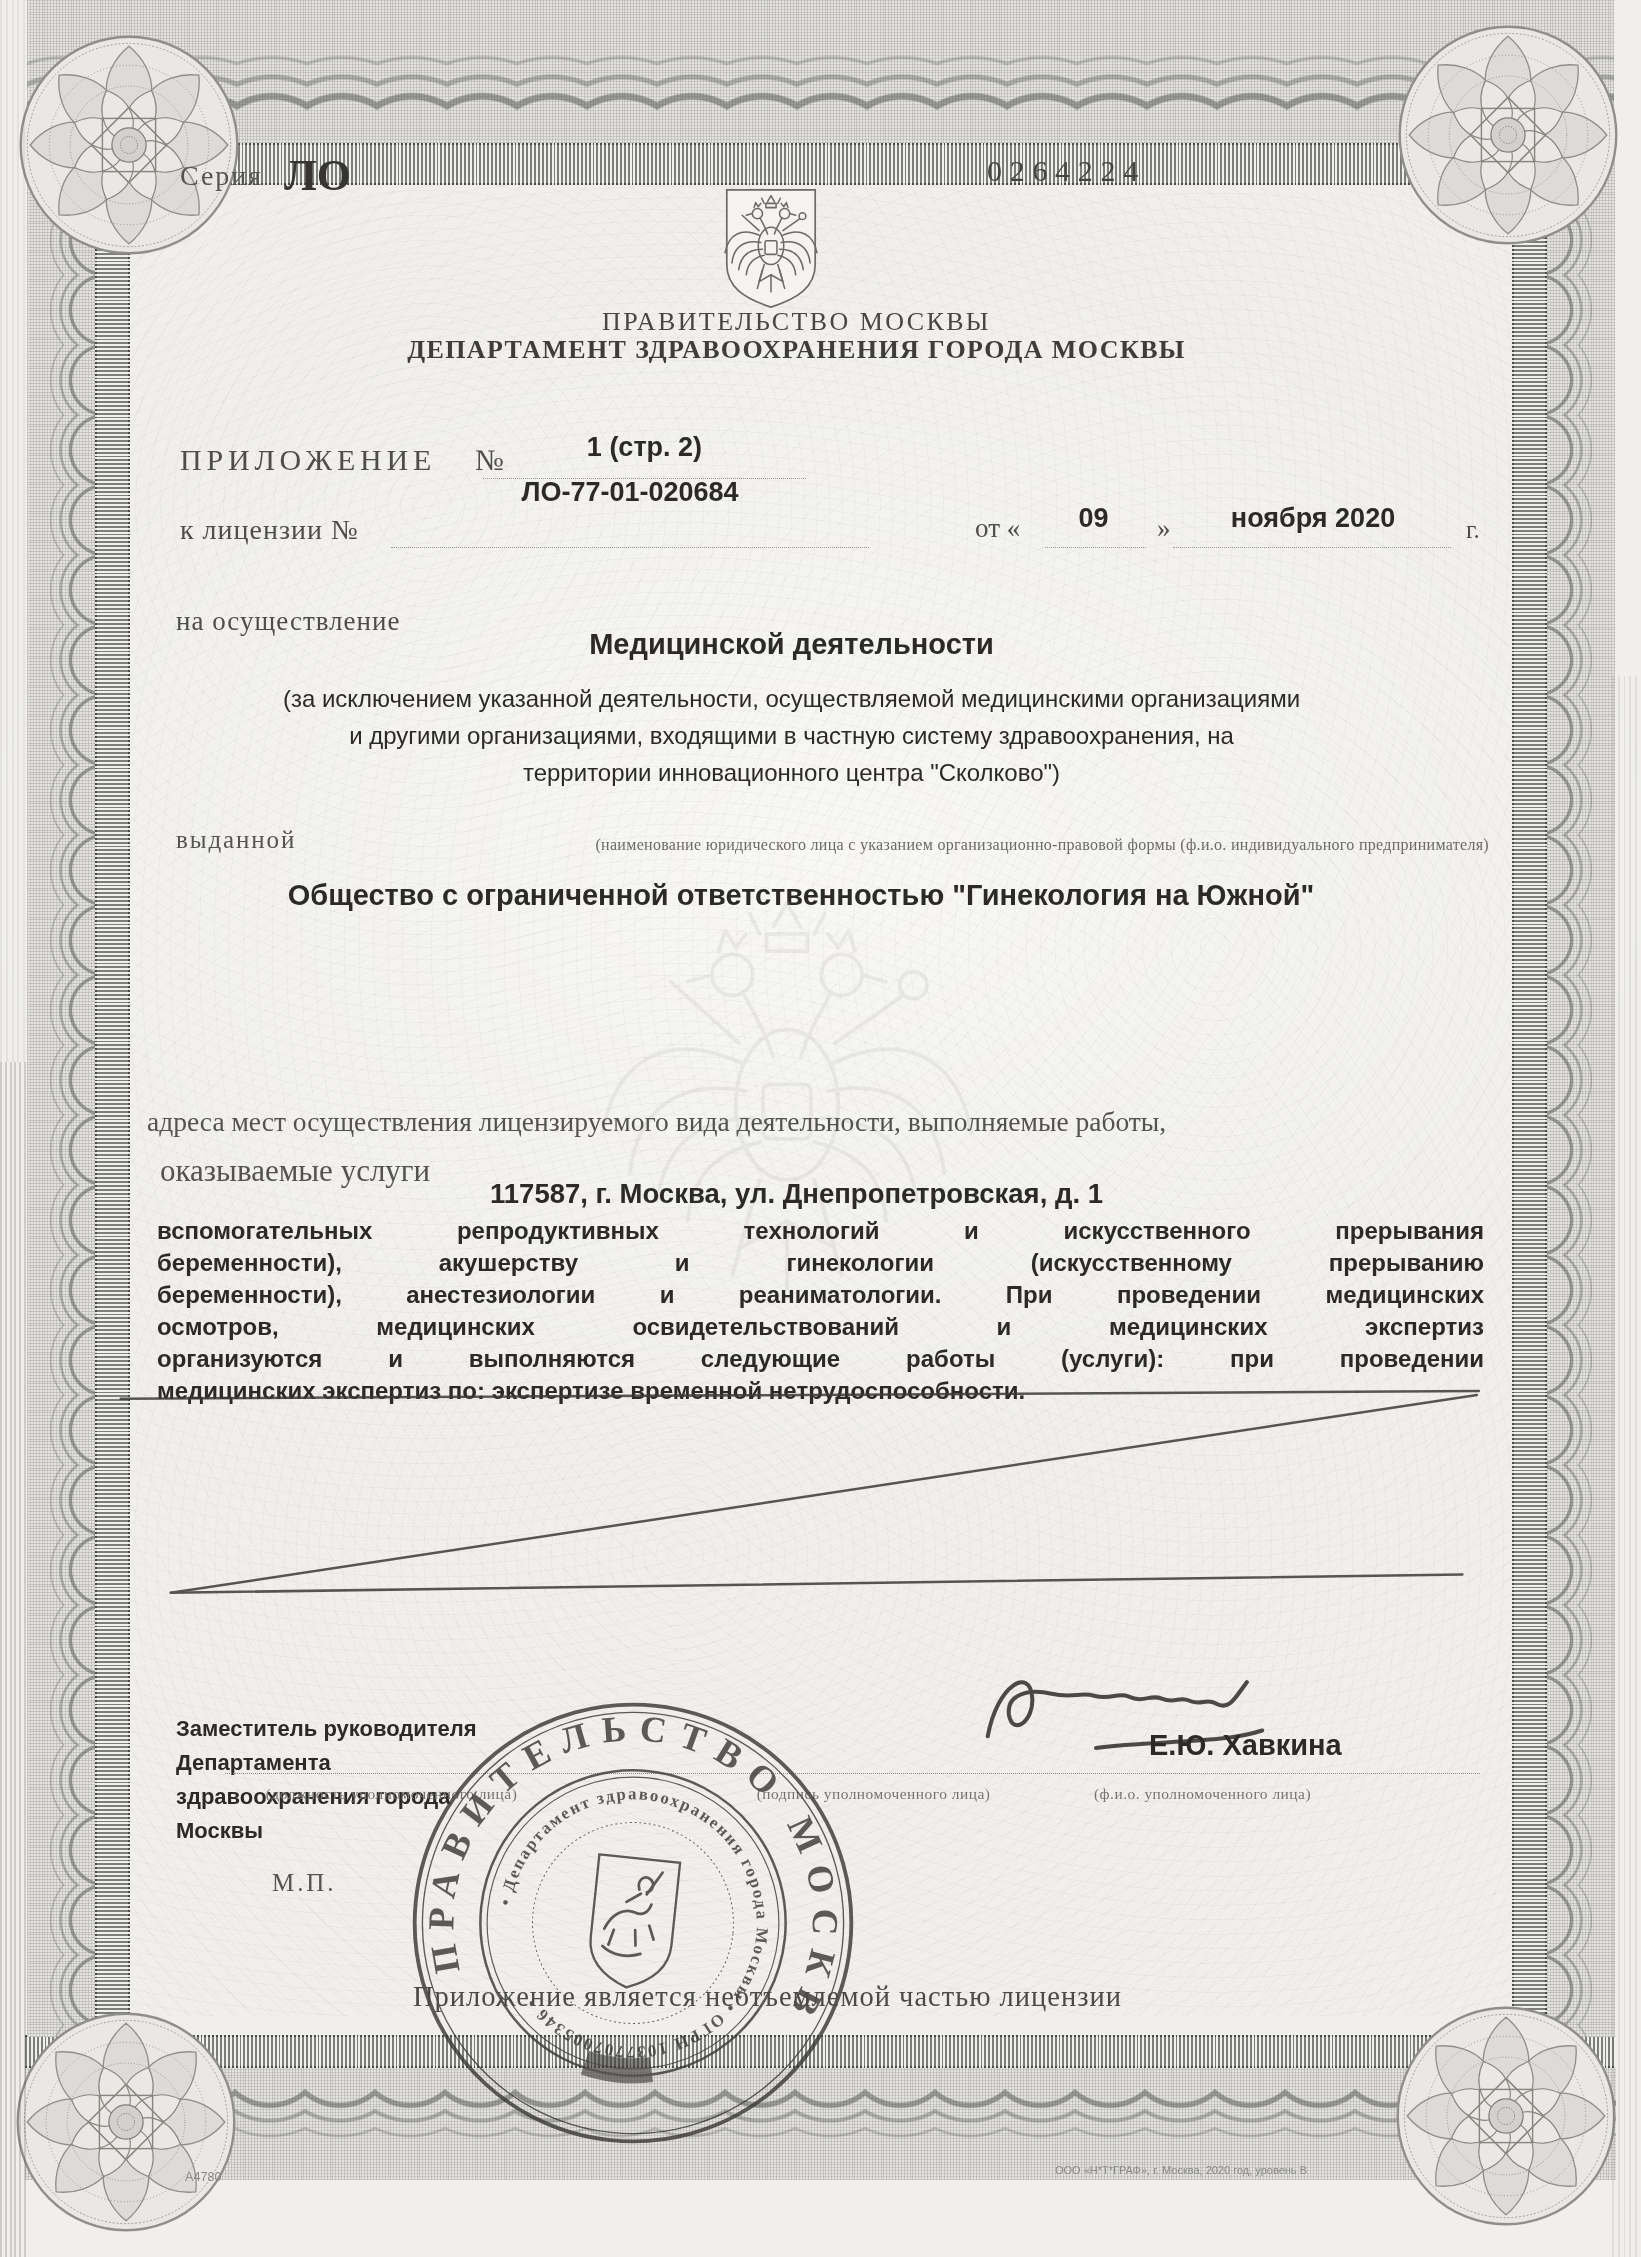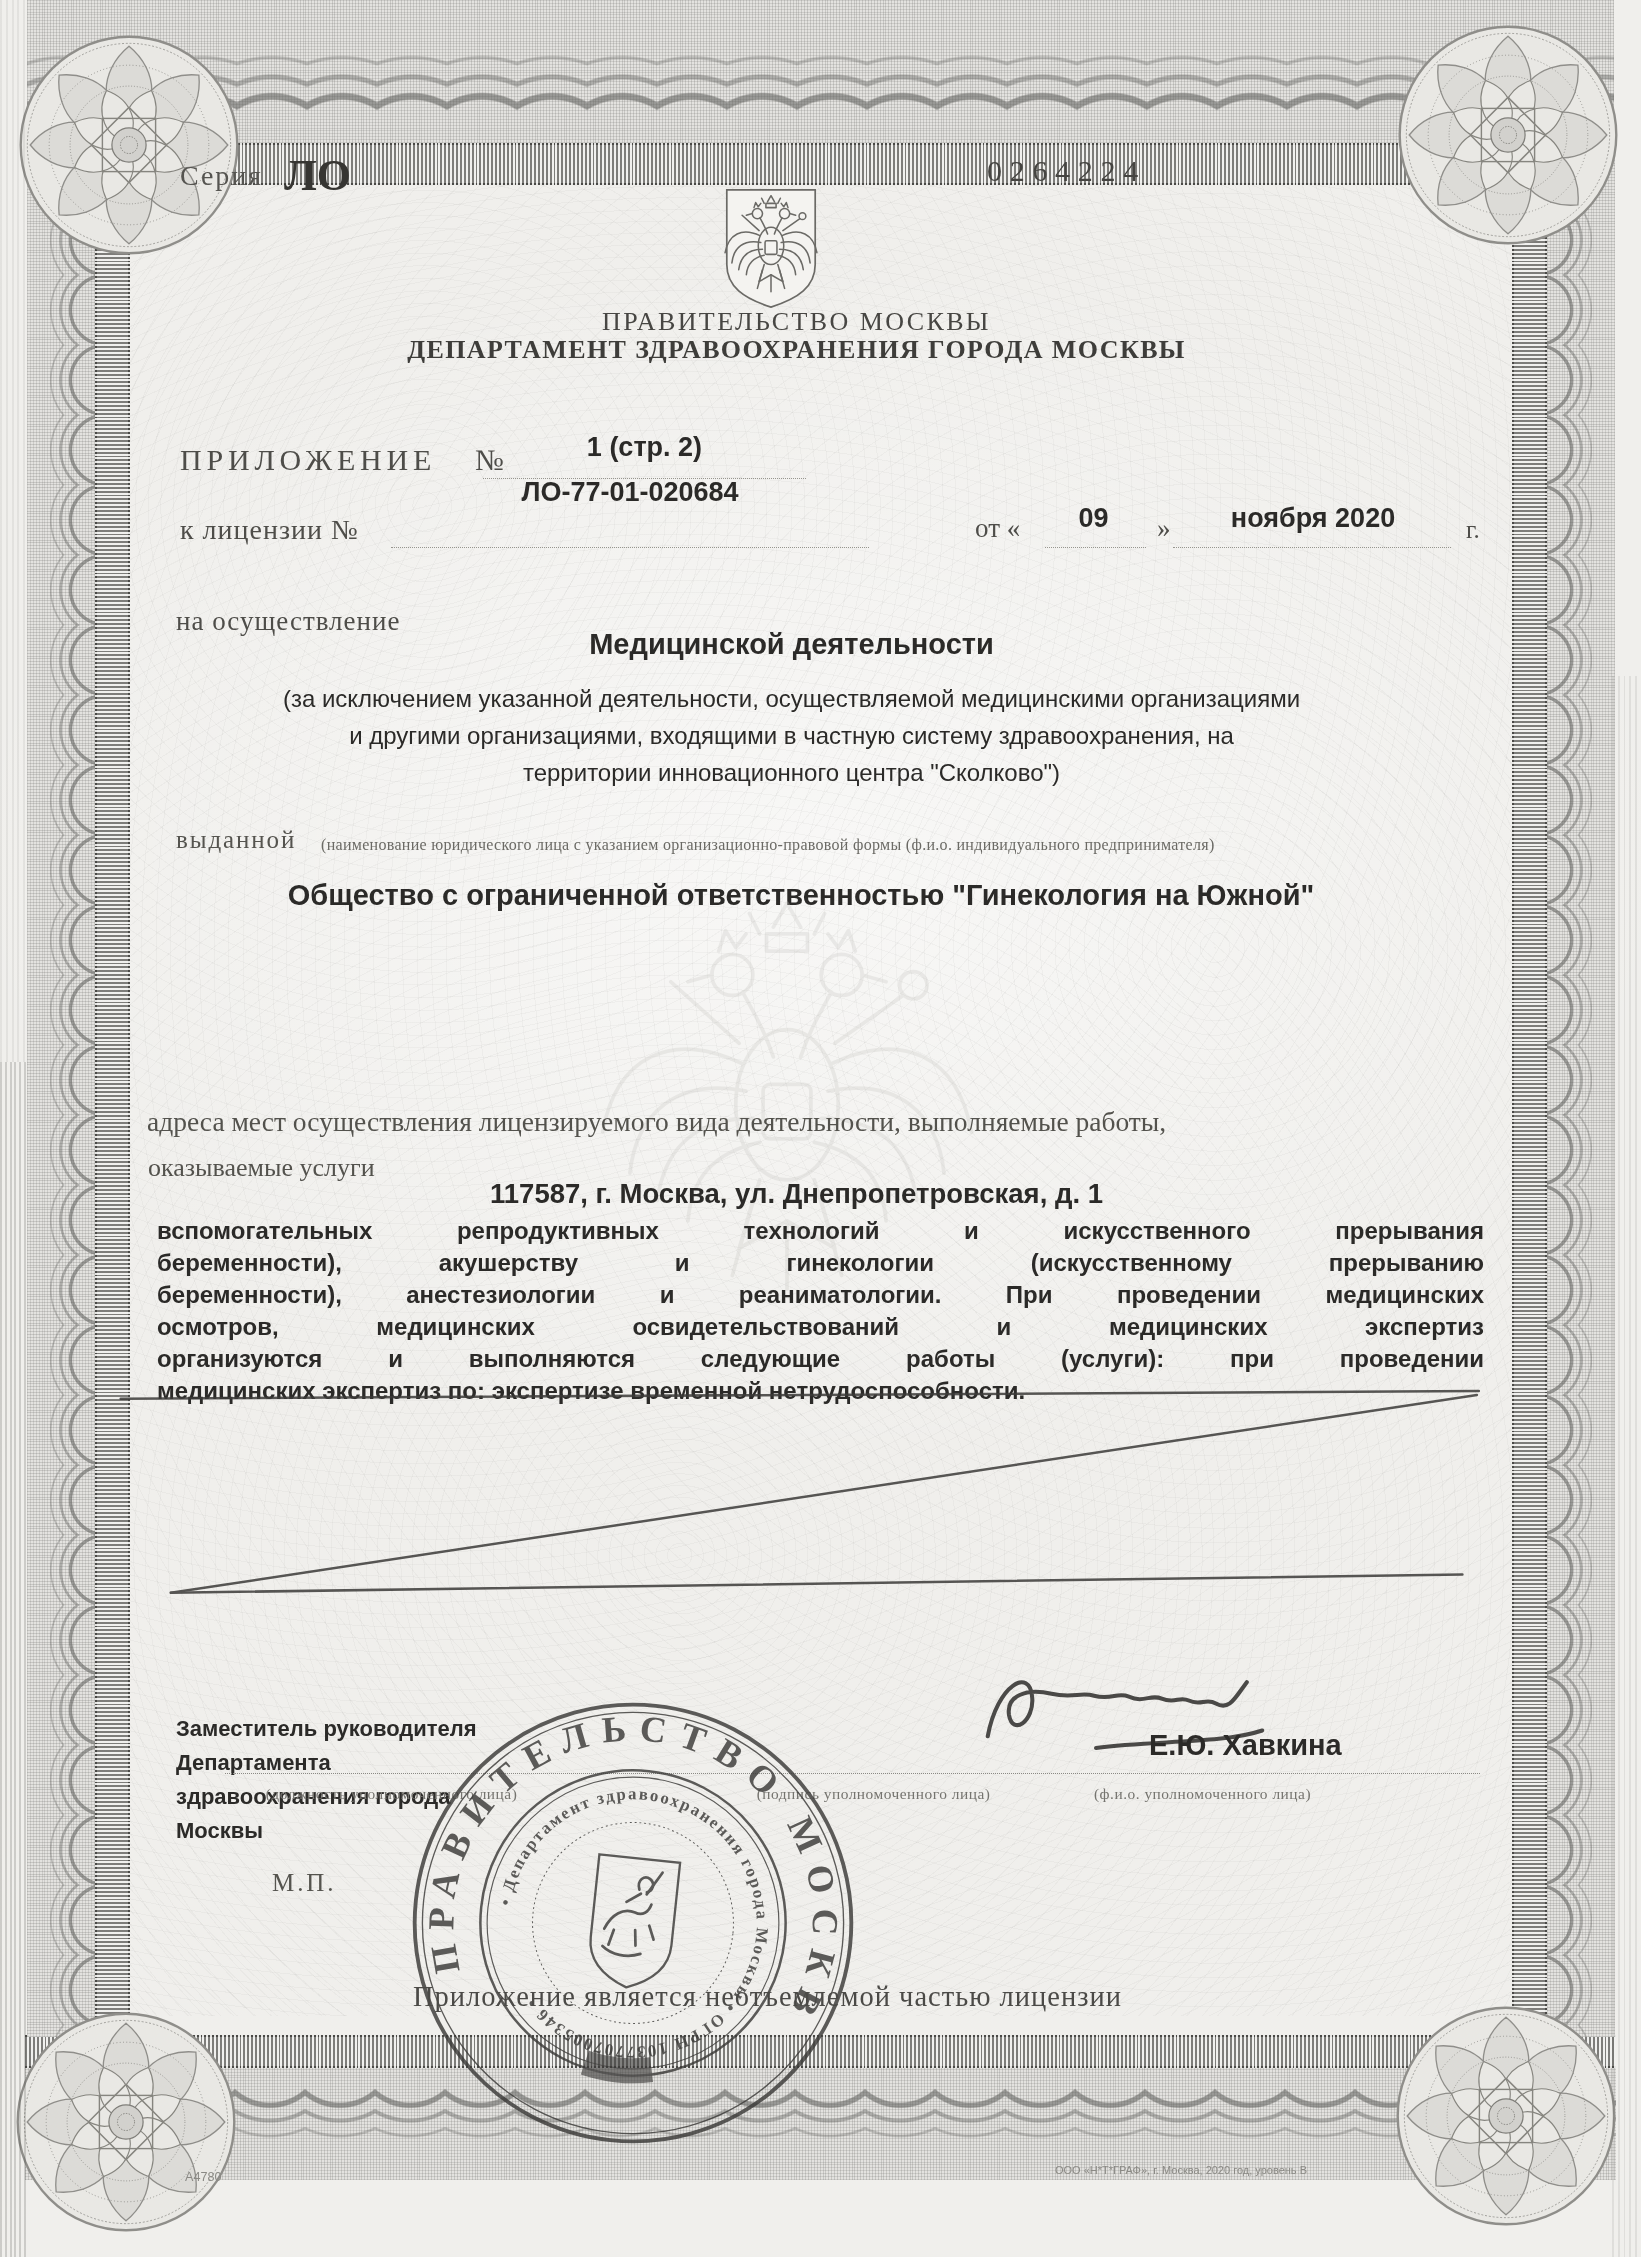--- a/index.html
+++ b/index.html
@@ -38,21 +38,21 @@
   .gchain-v{background-color:#cfcecb;background-image:
      repeating-linear-gradient(0deg, rgba(58,58,55,.55) 0 1.9px, rgba(244,244,242,.9) 1.9px 3.9px),
      linear-gradient(90deg,#5c5b58 0 1.9px, transparent 1.9px calc(100% - 1.9px), #5c5b58 calc(100% - 1.9px) 100%);}
   
   .rings{background:
      repeating-radial-gradient(circle at 22% 18%, rgba(110,110,106,.05) 0 1px, transparent 1px 12.6px),
      repeating-radial-gradient(circle at 78% 42%, rgba(110,110,106,.05) 0 1px, transparent 1px 14.5px),
      repeating-radial-gradient(circle at 40% 75%, rgba(110,110,106,.05) 0 1px, transparent 1px 11.6px);}
   .streak{pointer-events:none;}
   
-  .serif{font-family:"Liberation Serif", serif;}
+  .serif{font-family:"Liberation Serif", serif;text-align:right;}
   .sans{font-family:"Liberation Sans", sans-serif;}
   .typed{font-family:"Liberation Sans", sans-serif;font-weight:bold;color:#2b2a28;}
   .center{text-align:center;}
   .dotline{border-bottom:1.9px dotted #97968f;}
   .jline{text-align:justify;text-align-last:justify;}
   .jlast{text-align-last:left;}
   .cap{font-size:15.4px;color:#75746f;letter-spacing:0.5px;}
 </style>
 </head>
 <body>
@@ -185,21 +185,21 @@
   <div class="abs serif" style="left:321px;top:836px;width:1168px;font-size:16px;color:#6b6a65;letter-spacing:0.3px">(наименование юридического лица с указанием организационно-правовой формы  (ф.и.о. индивидуального предпринимателя)</div>
   <div class="abs typed center" style="left:87px;right:126px;top:879px;font-size:29px">Общество с ограниченной ответственностью "Гинекология на Южной"</div>
 
   <svg class="abs" style="left:454px;top:893px;opacity:.30" width="666" height="444" viewBox="0 0 120 130">
     <g stroke="#c9c8c4" stroke-width="1.1" fill="rgba(200,199,195,0.08)">
         <use href="#dheagle"></use>
       </g>
   </svg>
 
   <div class="abs serif" style="left:147px;top:1106px;font-size:27.5px;color:#53524d">адреса мест осуществления лицензируемого вида деятельности, выполняемые работы,</div>
-  <div class="abs serif" style="left:148px;top:1153px;font-size:26px;color:#53524d">оказываемые услуги</div>
+  <div class="abs serif" style="left:160px;top:1153px;font-size:31px;color:#53524d">оказываемые услуги</div>
   <div class="abs typed center" style="left:87px;right:135px;top:1178px;font-size:27.5px">117587, г. Москва, ул. Днепропетровская, д. 1</div>
 
   <div class="abs typed" style="left:157px;width:1327px;top:1215px;font-size:24px;line-height:32px">
     <div class="jline">вспомогательных репродуктивных технологий и искусственного прерывания</div>
     <div class="jline">беременности), акушерству и гинекологии (искусственному прерыванию</div>
     <div class="jline">беременности), анестезиологии и реаниматологии. При проведении медицинских</div>
     <div class="jline">осмотров, медицинских освидетельствований и медицинских экспертиз</div>
     <div class="jline">организуются и выполняются следующие работы (услуги): при проведении</div>
     <div class="jline jlast">медицинских экспертиз по: экспертизе временной нетрудоспособности.</div>
   </div>

